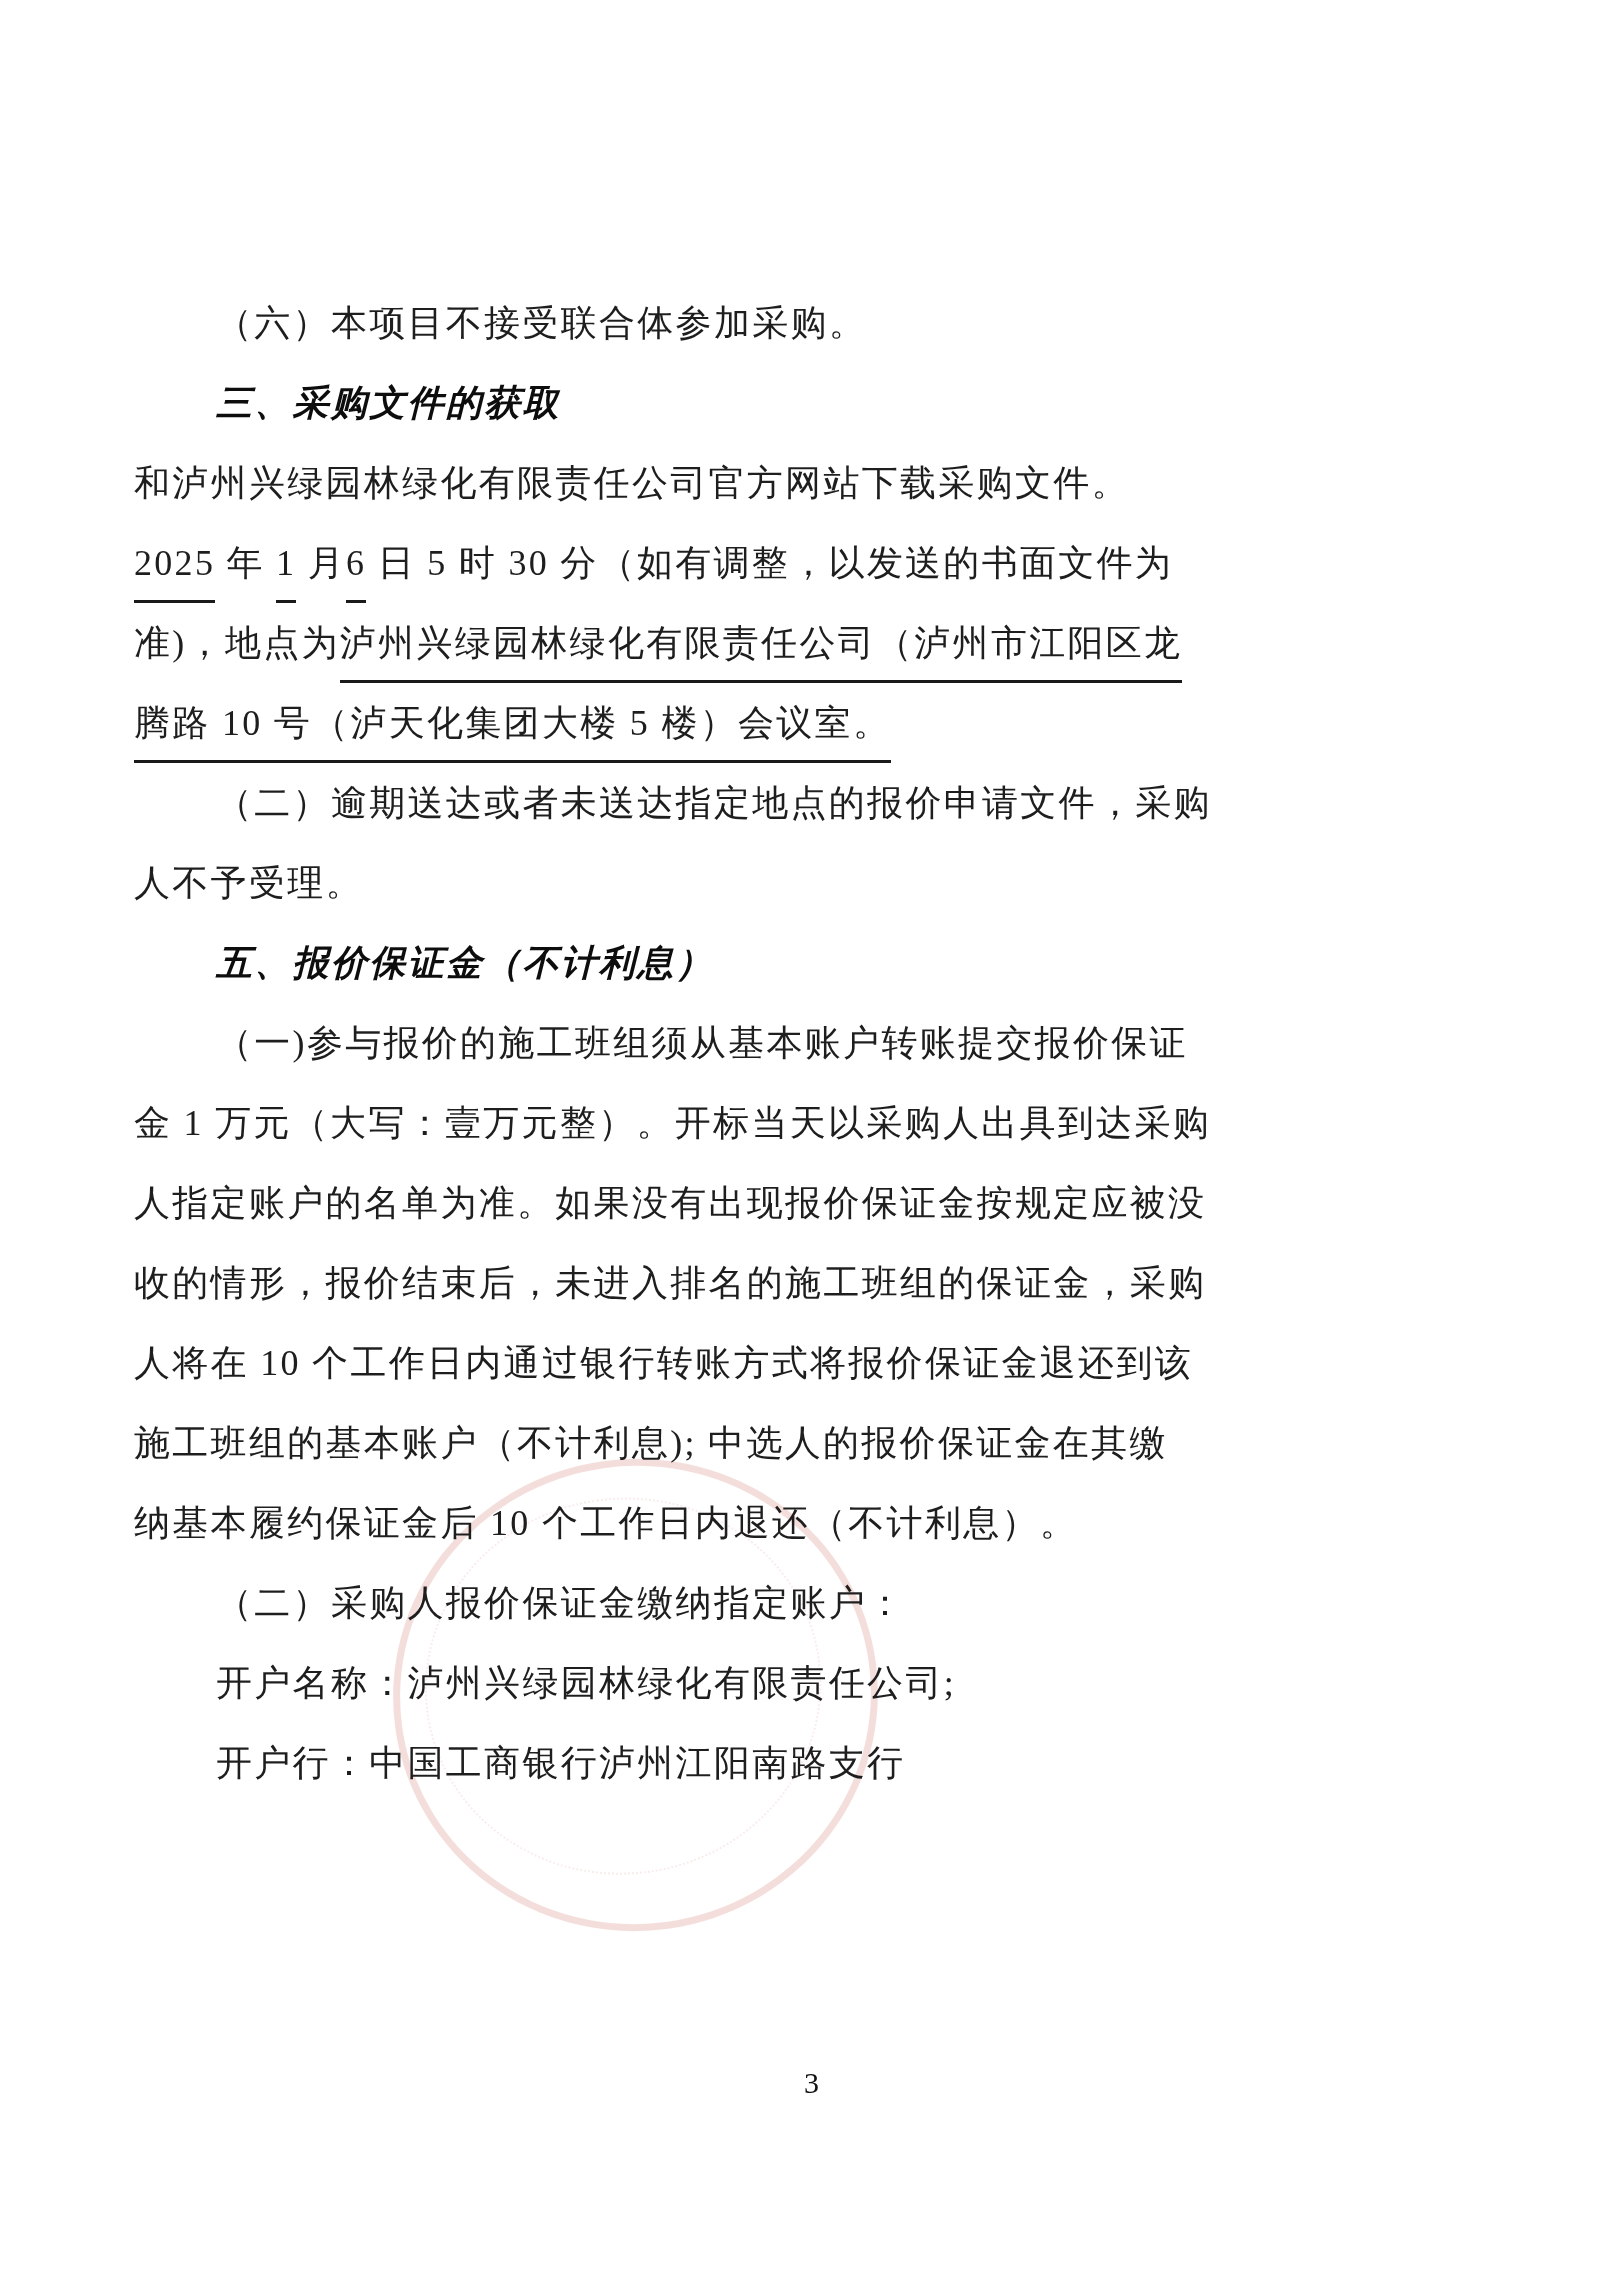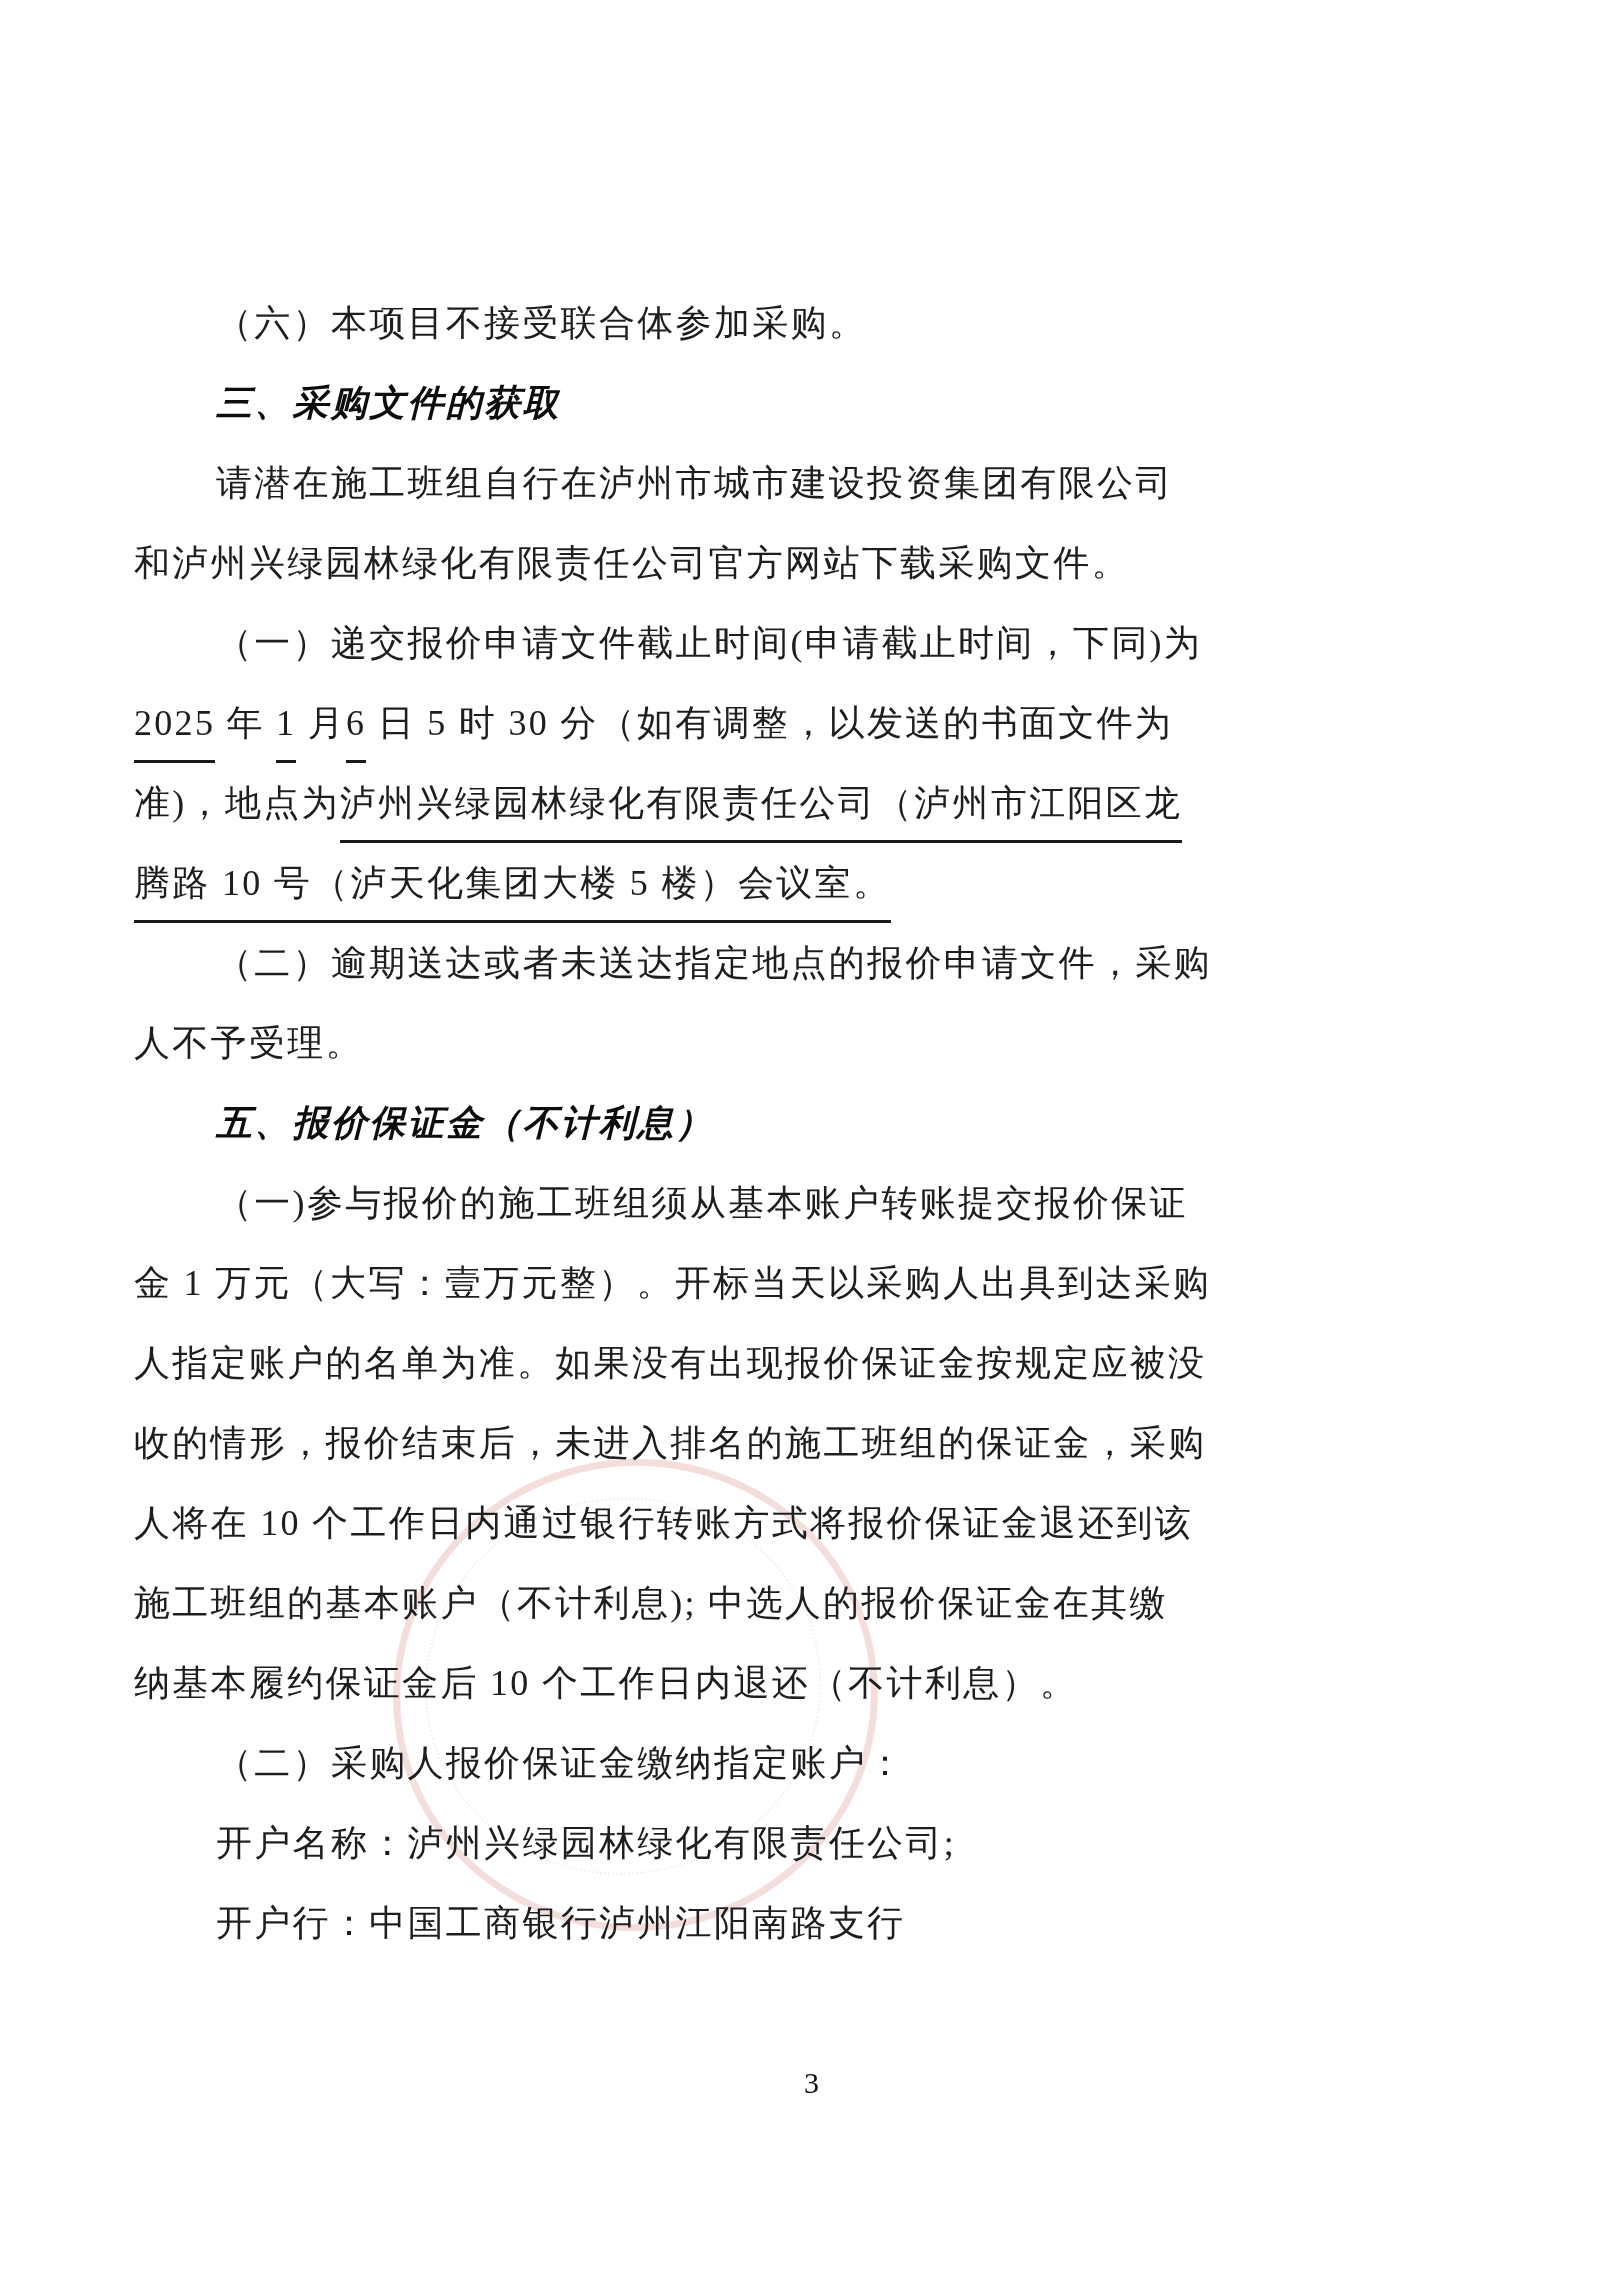--- a/index.html
+++ b/index.html
@@ -82,23 +82,21 @@
   }
 </style>
 </head>
 <body>
 
 <div class="page">
   <div class="stamp" style="--stamp-color: #c0392b;"></div>
   <div class="content">
       <div class="line ind"><span>（六）本项目不接受联合体参加采购。</span></div>
       <div class="line bold ind"><span>三、采购文件的获取</span></div>
-      <div class="line ind"><span>请潜在施工班组自行在泸州市城市建设投资集团有限公司</span></div>
       <div class="line"><span>和泸州兴绿园林绿化有限责任公司官方网站下载采购文件。</span></div>
-      <div class="line ind"><span>（一）递交报价申请文件截止时间(申请截止时间，下同)为</span></div>
       <div class="line"><span class="u">2025</span><span> 年 </span><span class="u">1</span><span> 月</span><span class="u"> 6 </span><span> 日 5 时 30 分（如有调整，以发送的书面文件为</span></div>
       <div class="line"><span>准)，地点为</span><span class="u">泸州兴绿园林绿化有限责任公司（泸州市江阳区龙</span></div>
       <div class="line"><span class="u">腾路 10 号（泸天化集团大楼 5 楼）会议室。</span></div>
       <div class="line ind"><span>（二）逾期送达或者未送达指定地点的报价申请文件，采购</span></div>
       <div class="line"><span>人不予受理。</span></div>
       <div class="line bold ind"><span>五、报价保证金（不计利息）</span></div>
       <div class="line ind"><span>（一)参与报价的施工班组须从基本账户转账提交报价保证</span></div>
       <div class="line"><span>金 1 万元（大写：壹万元整）。开标当天以采购人出具到达采购</span></div>
       <div class="line"><span>人指定账户的名单为准。如果没有出现报价保证金按规定应被没</span></div>
       <div class="line"><span>收的情形，报价结束后，未进入排名的施工班组的保证金，采购</span></div>

